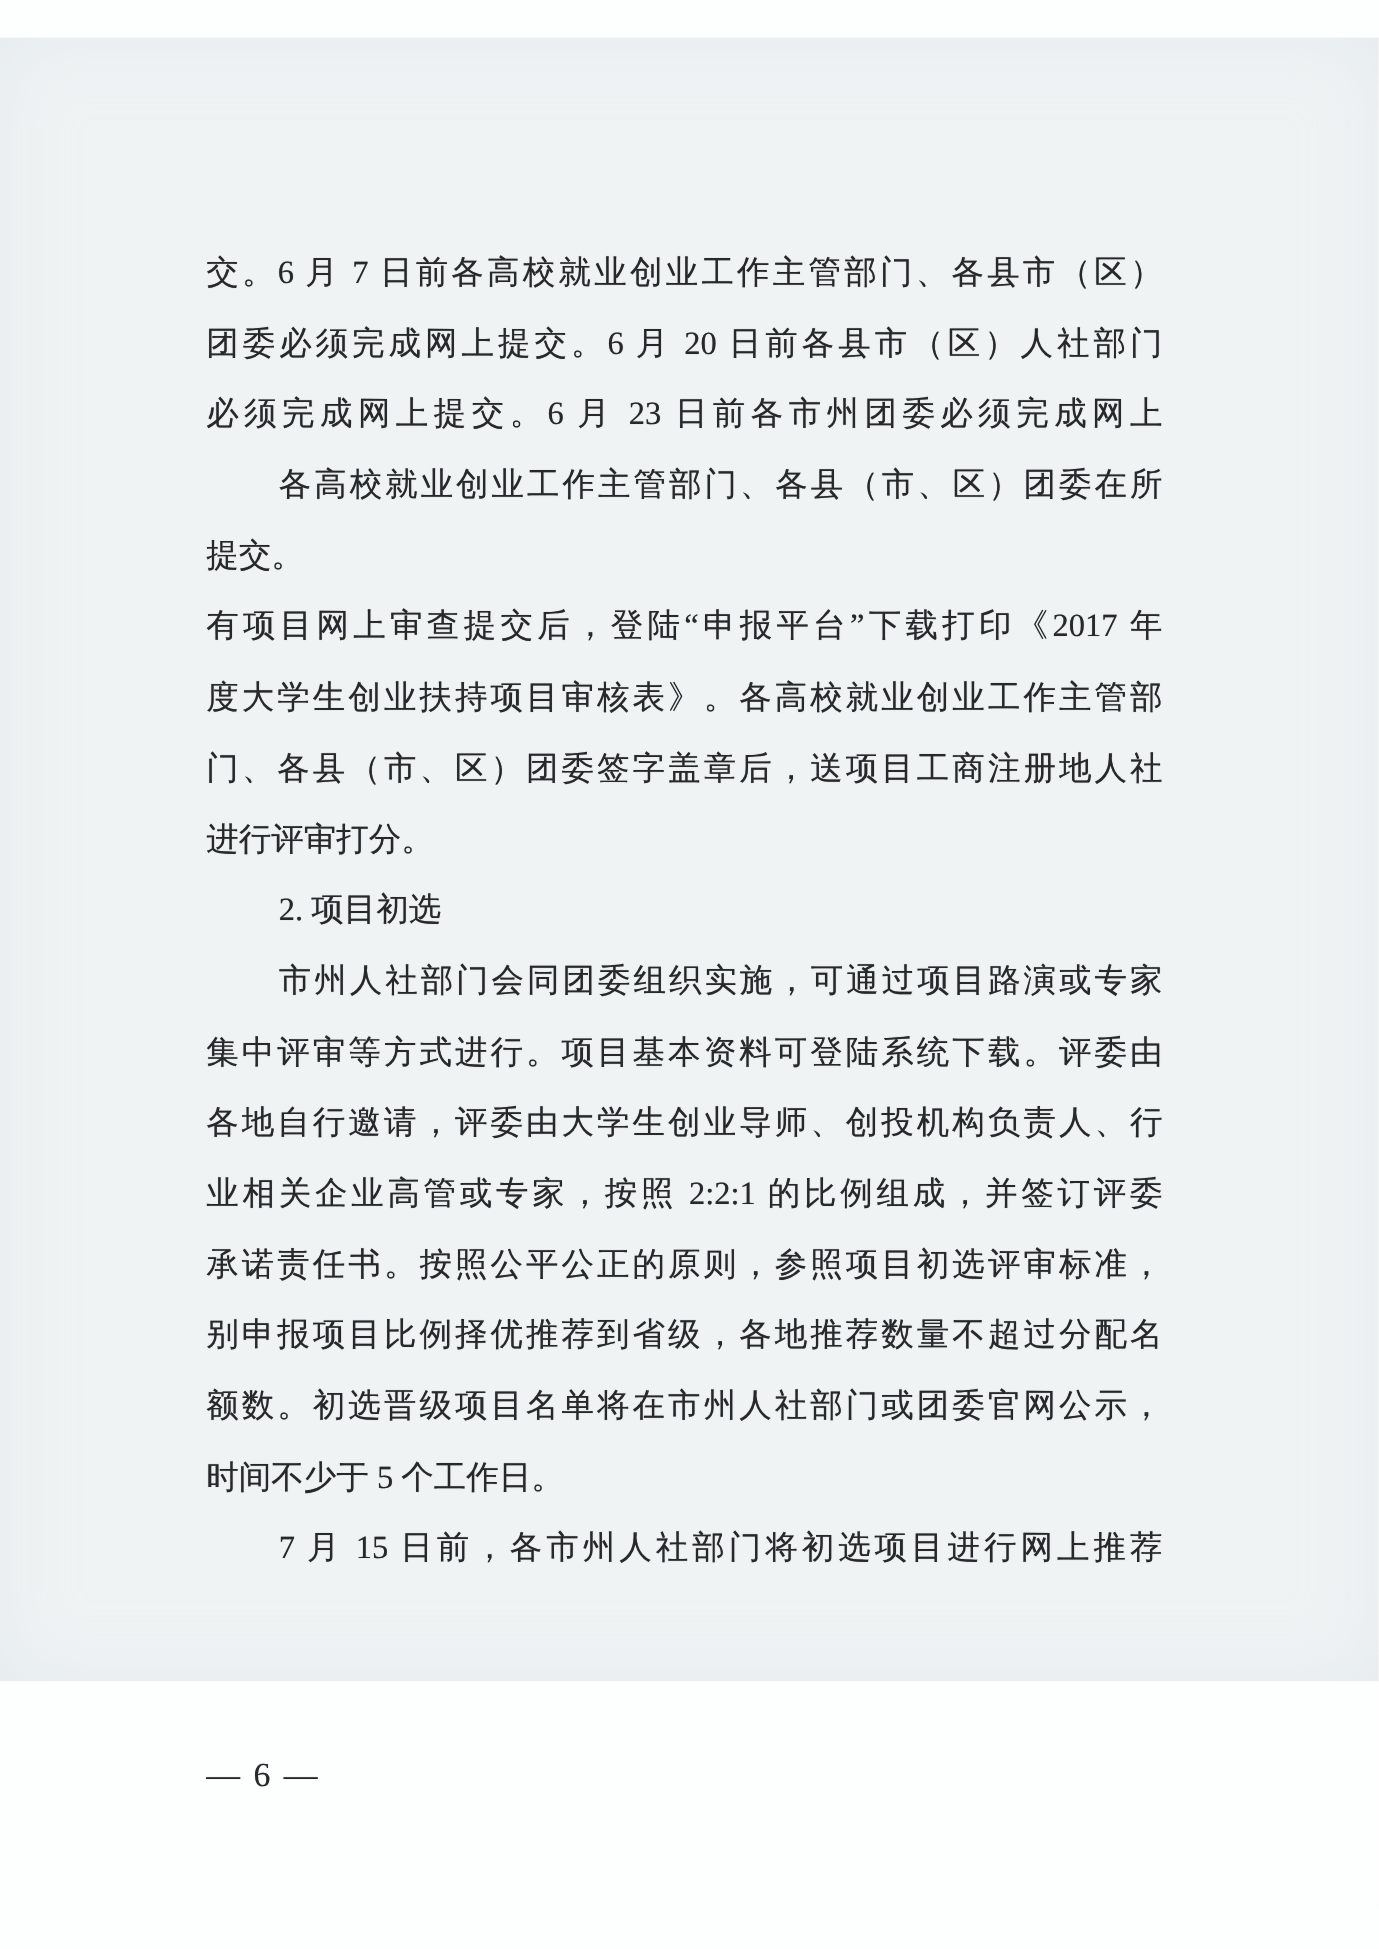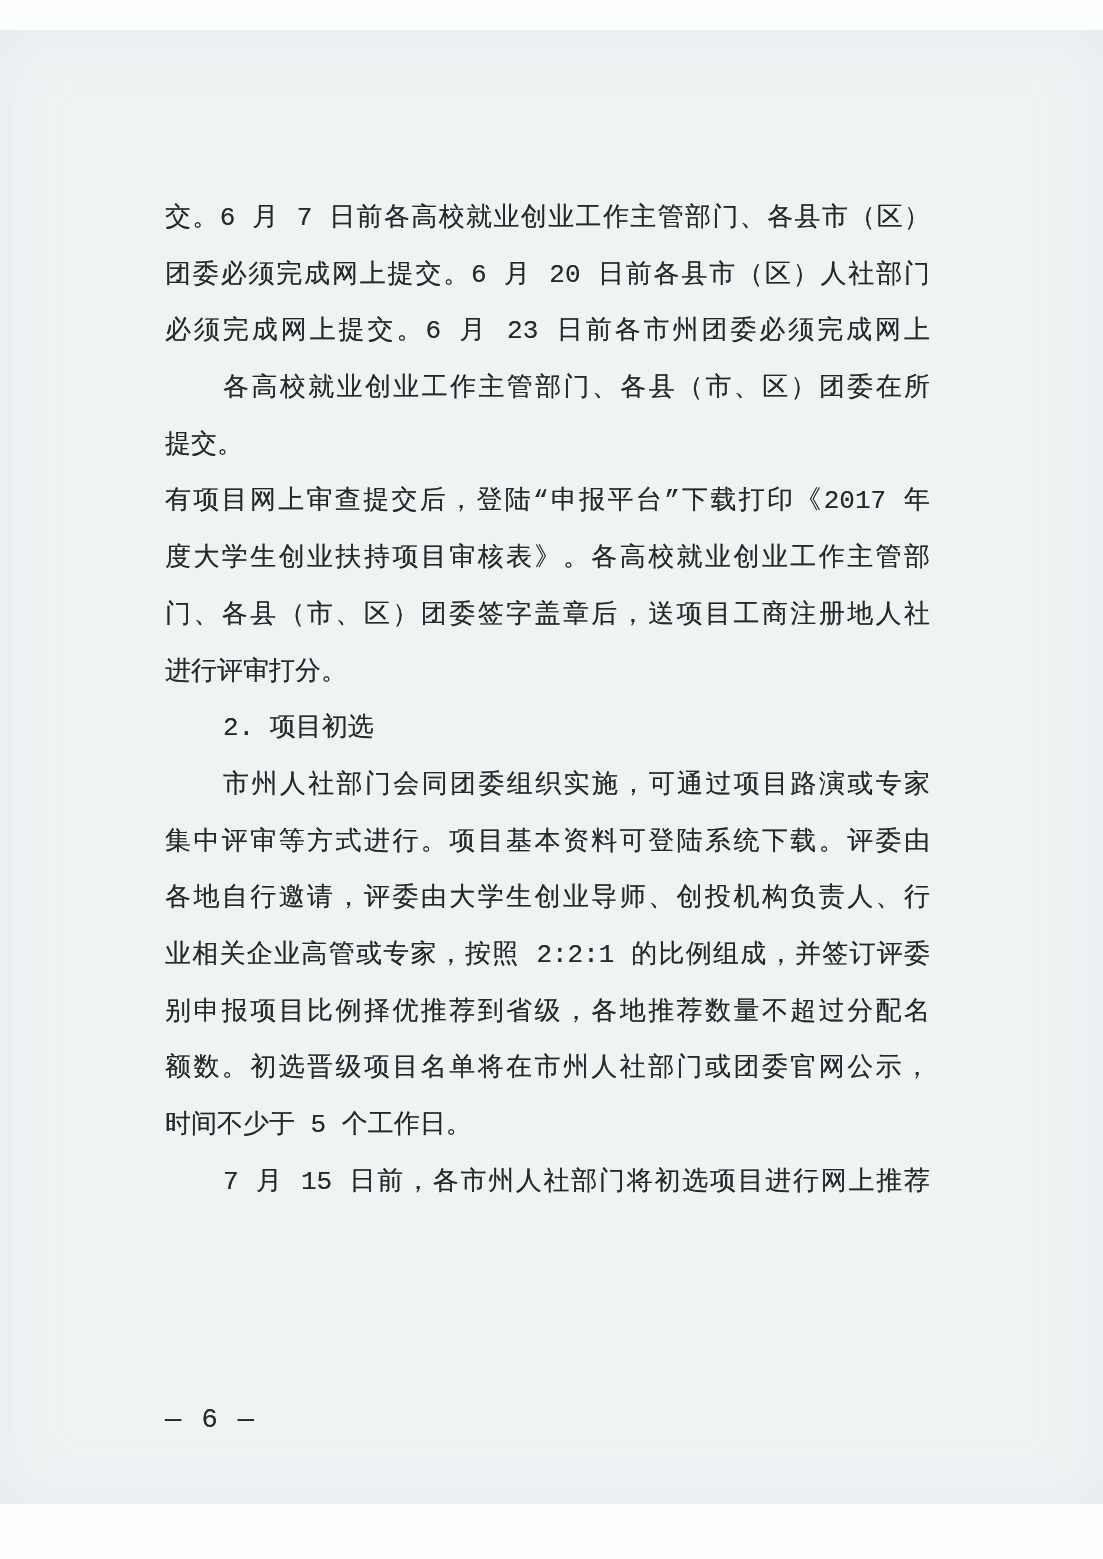--- a/index.html
+++ b/index.html
@@ -18,24 +18,23 @@
     height: 1559px;
     overflow: hidden;
     background: var(--margin);
     font-family: "Liberation Serif", "DejaVu Serif", serif;
   }
   .paper {
     position: absolute;
     left: 0;
     top: 30px;
     width: 1103px;
-    height: 1474px;
+    height: 1315px;
     background: var(--paper);
     box-shadow: inset 0 0 60px rgba(210, 220, 224, 0.35);
-    font-family: Liberation Mono, monospace;
   }
   .strip {
     position: absolute;
     left: 0;
     width: 1103px;
     background: var(--margin);
   }
   .strip.top { top: 0; height: 30px; }
   .strip.bottom { bottom: 0; height: 32px; }
   .content {
@@ -89,20 +88,21 @@
         <div class="line">提交。</div>
         <div class="line j">有项目网上审查提交后，登陆“申报平台”下载打印《2017 年</div>
         <div class="line j">度大学生创业扶持项目审核表》。各高校就业创业工作主管部</div>
         <div class="line j">门、各县（市、区）团委签字盖章后，送项目工商注册地人社</div>
         <div class="line">进行评审打分。</div>
         <div class="line ind">2. 项目初选</div>
         <div class="line j ind">市州人社部门会同团委组织实施，可通过项目路演或专家</div>
         <div class="line j">集中评审等方式进行。项目基本资料可登陆系统下载。评委由</div>
         <div class="line j">各地自行邀请，评委由大学生创业导师、创投机构负责人、行</div>
         <div class="line j">业相关企业高管或专家，按照 2:2:1 的比例组成，并签订评委</div>
+        <div class="line j">承诺责任书。按照公平公正的原则，参照项目初选评审标准，</div>
         <div class="line j">别申报项目比例择优推荐到省级，各地推荐数量不超过分配名</div>
         <div class="line j">额数。初选晋级项目名单将在市州人社部门或团委官网公示，</div>
         <div class="line">时间不少于 5 个工作日。</div>
         <div class="line j ind">7 月 15 日前，各市州人社部门将初选项目进行网上推荐</div>
       </div>
     <div class="footer">— 6 —</div>
   </div>
   <div class="strip bottom"></div>
 </div>
 

